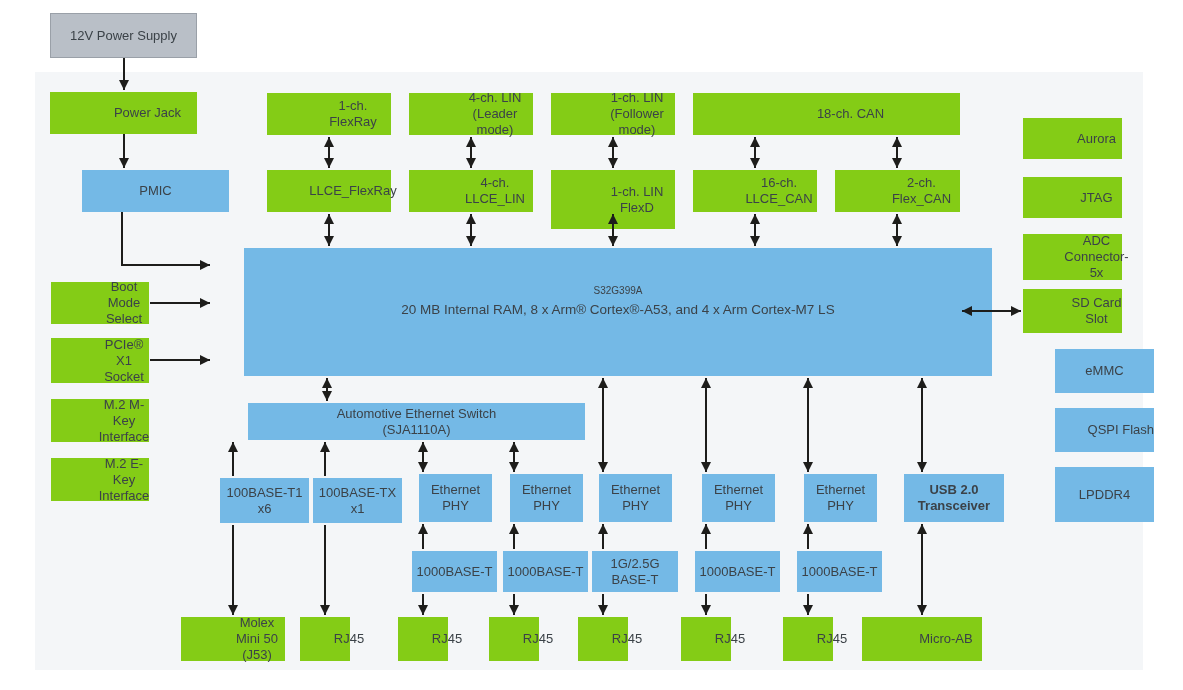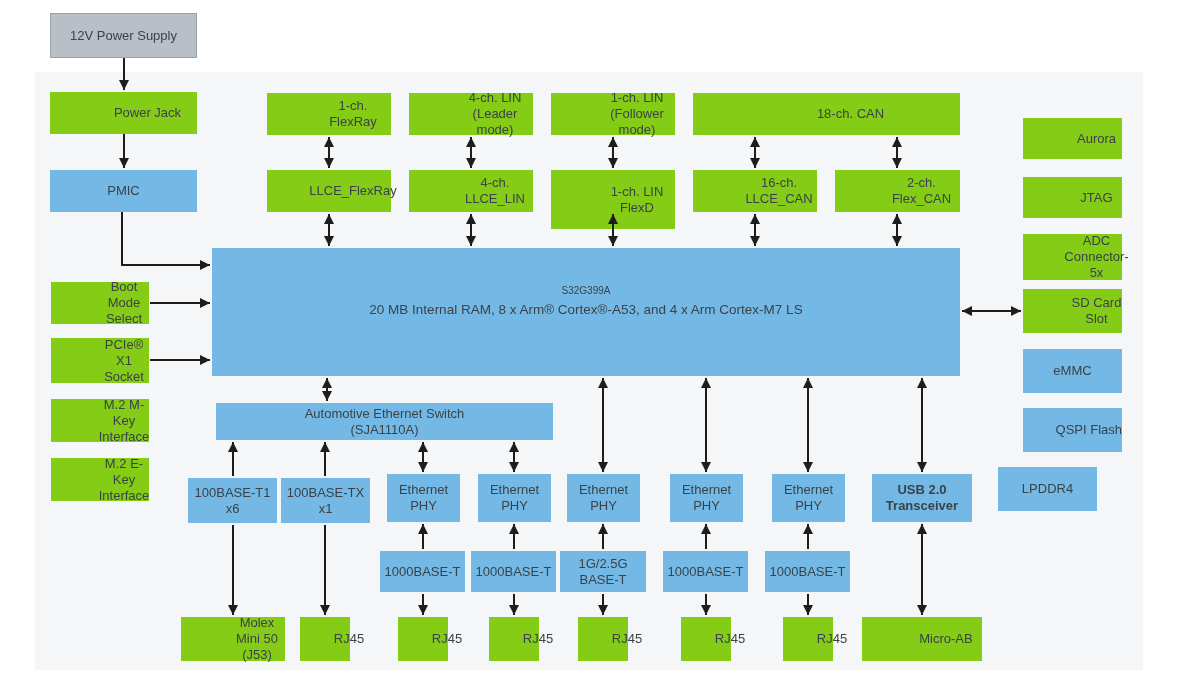--- a/index.html
+++ b/index.html
@@ -4,21 +4,21 @@
 <style>
   html,body{margin:0;padding:0;background:#ffffff;}
   body{width:1183px;height:690px;position:relative;overflow:hidden;
        font-family:"Liberation Sans",sans-serif;color:#3b4248;}
   #diagram{position:absolute;left:0;top:0;width:1183px;height:690px;}
   .panel{position:absolute;left:35px;top:72px;width:1108px;height:598px;background:#f4f6f8;}
   .node{position:absolute;display:flex;align-items:center;justify-content:center;
         text-align:center;white-space:pre-line;font-size:13px;line-height:16px;
         box-sizing:border-box;}
   .light{background:#84cc16;padding-left:48px;}
-  .mid{background:#74b9e6;}
+  .mid{background:#74b9e6;margin-left:32px;}
   .gray{background:#b9bfc7;border:1px solid #9aa0a8;}
   .chipbox{flex-direction:column;padding-bottom:24px;}
   .chipbox .t1{display:block;font-size:10px;line-height:20px;}
   .chipbox .t2{display:block;font-size:13.5px;line-height:18px;}
   .line{position:absolute;background:#1d1d1b;}
   .tri{position:absolute;width:0;height:0;}
   .tri.up{border-left:5px solid transparent;border-right:5px solid transparent;border-bottom:10px solid #1d1d1b;}
   .tri.down{border-left:5px solid transparent;border-right:5px solid transparent;border-top:10px solid #1d1d1b;}
   .tri.right{border-top:5px solid transparent;border-bottom:5px solid transparent;border-left:10px solid #1d1d1b;}
   .tri.left{border-top:5px solid transparent;border-bottom:5px solid transparent;border-right:10px solid #1d1d1b;}
@@ -51,21 +51,21 @@
     <div class="node light" style="left: 693px; top: 170px; width: 124px; height: 42px;"><span>16-ch. LLCE_CAN</span></div>
     <div class="node light" style="left: 835px; top: 170px; width: 125px; height: 42px;"><span>2-ch. Flex_CAN</span></div>
     <div class="node light" style="left: 1023px; top: 118px; width: 99px; height: 41px;"><span>Aurora</span></div>
     <div class="node light" style="left: 1023px; top: 177px; width: 99px; height: 41px;"><span>JTAG</span></div>
     <div class="node light" style="left: 1023px; top: 234px; width: 99px; height: 46px;"><span>ADC
 Connector-5x</span></div>
     <div class="node light" style="left: 1023px; top: 289px; width: 99px; height: 44px;"><span>SD Card
 Slot</span></div>
     <div class="node mid" style="left: 1023px; top: 349px; width: 99px; height: 44px;"><span>eMMC</span></div>
     <div class="node mid" style="left: 1023px; top: 408px; width: 99px; height: 44px; justify-content: flex-end;"><span>QSPI Flash</span></div>
-    <div class="node mid" style="left: 998px; top: 467px; width: 99px; height: 44px;"><span>LPDDR4</span></div>
+    <div class="node mid" style="left: 1023px; top: 467px; width: 99px; height: 55px;"><span>LPDDR4</span></div>
     <div class="node mid" style="left: 216px; top: 403px; width: 337px; height: 37px;"><span>Automotive Ethernet Switch
 (SJA1110A)</span></div>
     <div class="node mid" style="left: 188px; top: 478px; width: 89px; height: 45px;"><span>100BASE-T1
 x6</span></div>
     <div class="node mid" style="left: 281px; top: 478px; width: 89px; height: 45px;"><span>100BASE-TX
 x1</span></div>
     <div class="node mid" style="left: 387px; top: 474px; width: 73px; height: 48px;"><span>Ethernet
 PHY</span></div>
     <div class="node mid" style="left: 478px; top: 474px; width: 73px; height: 48px;"><span>Ethernet
 PHY</span></div>

